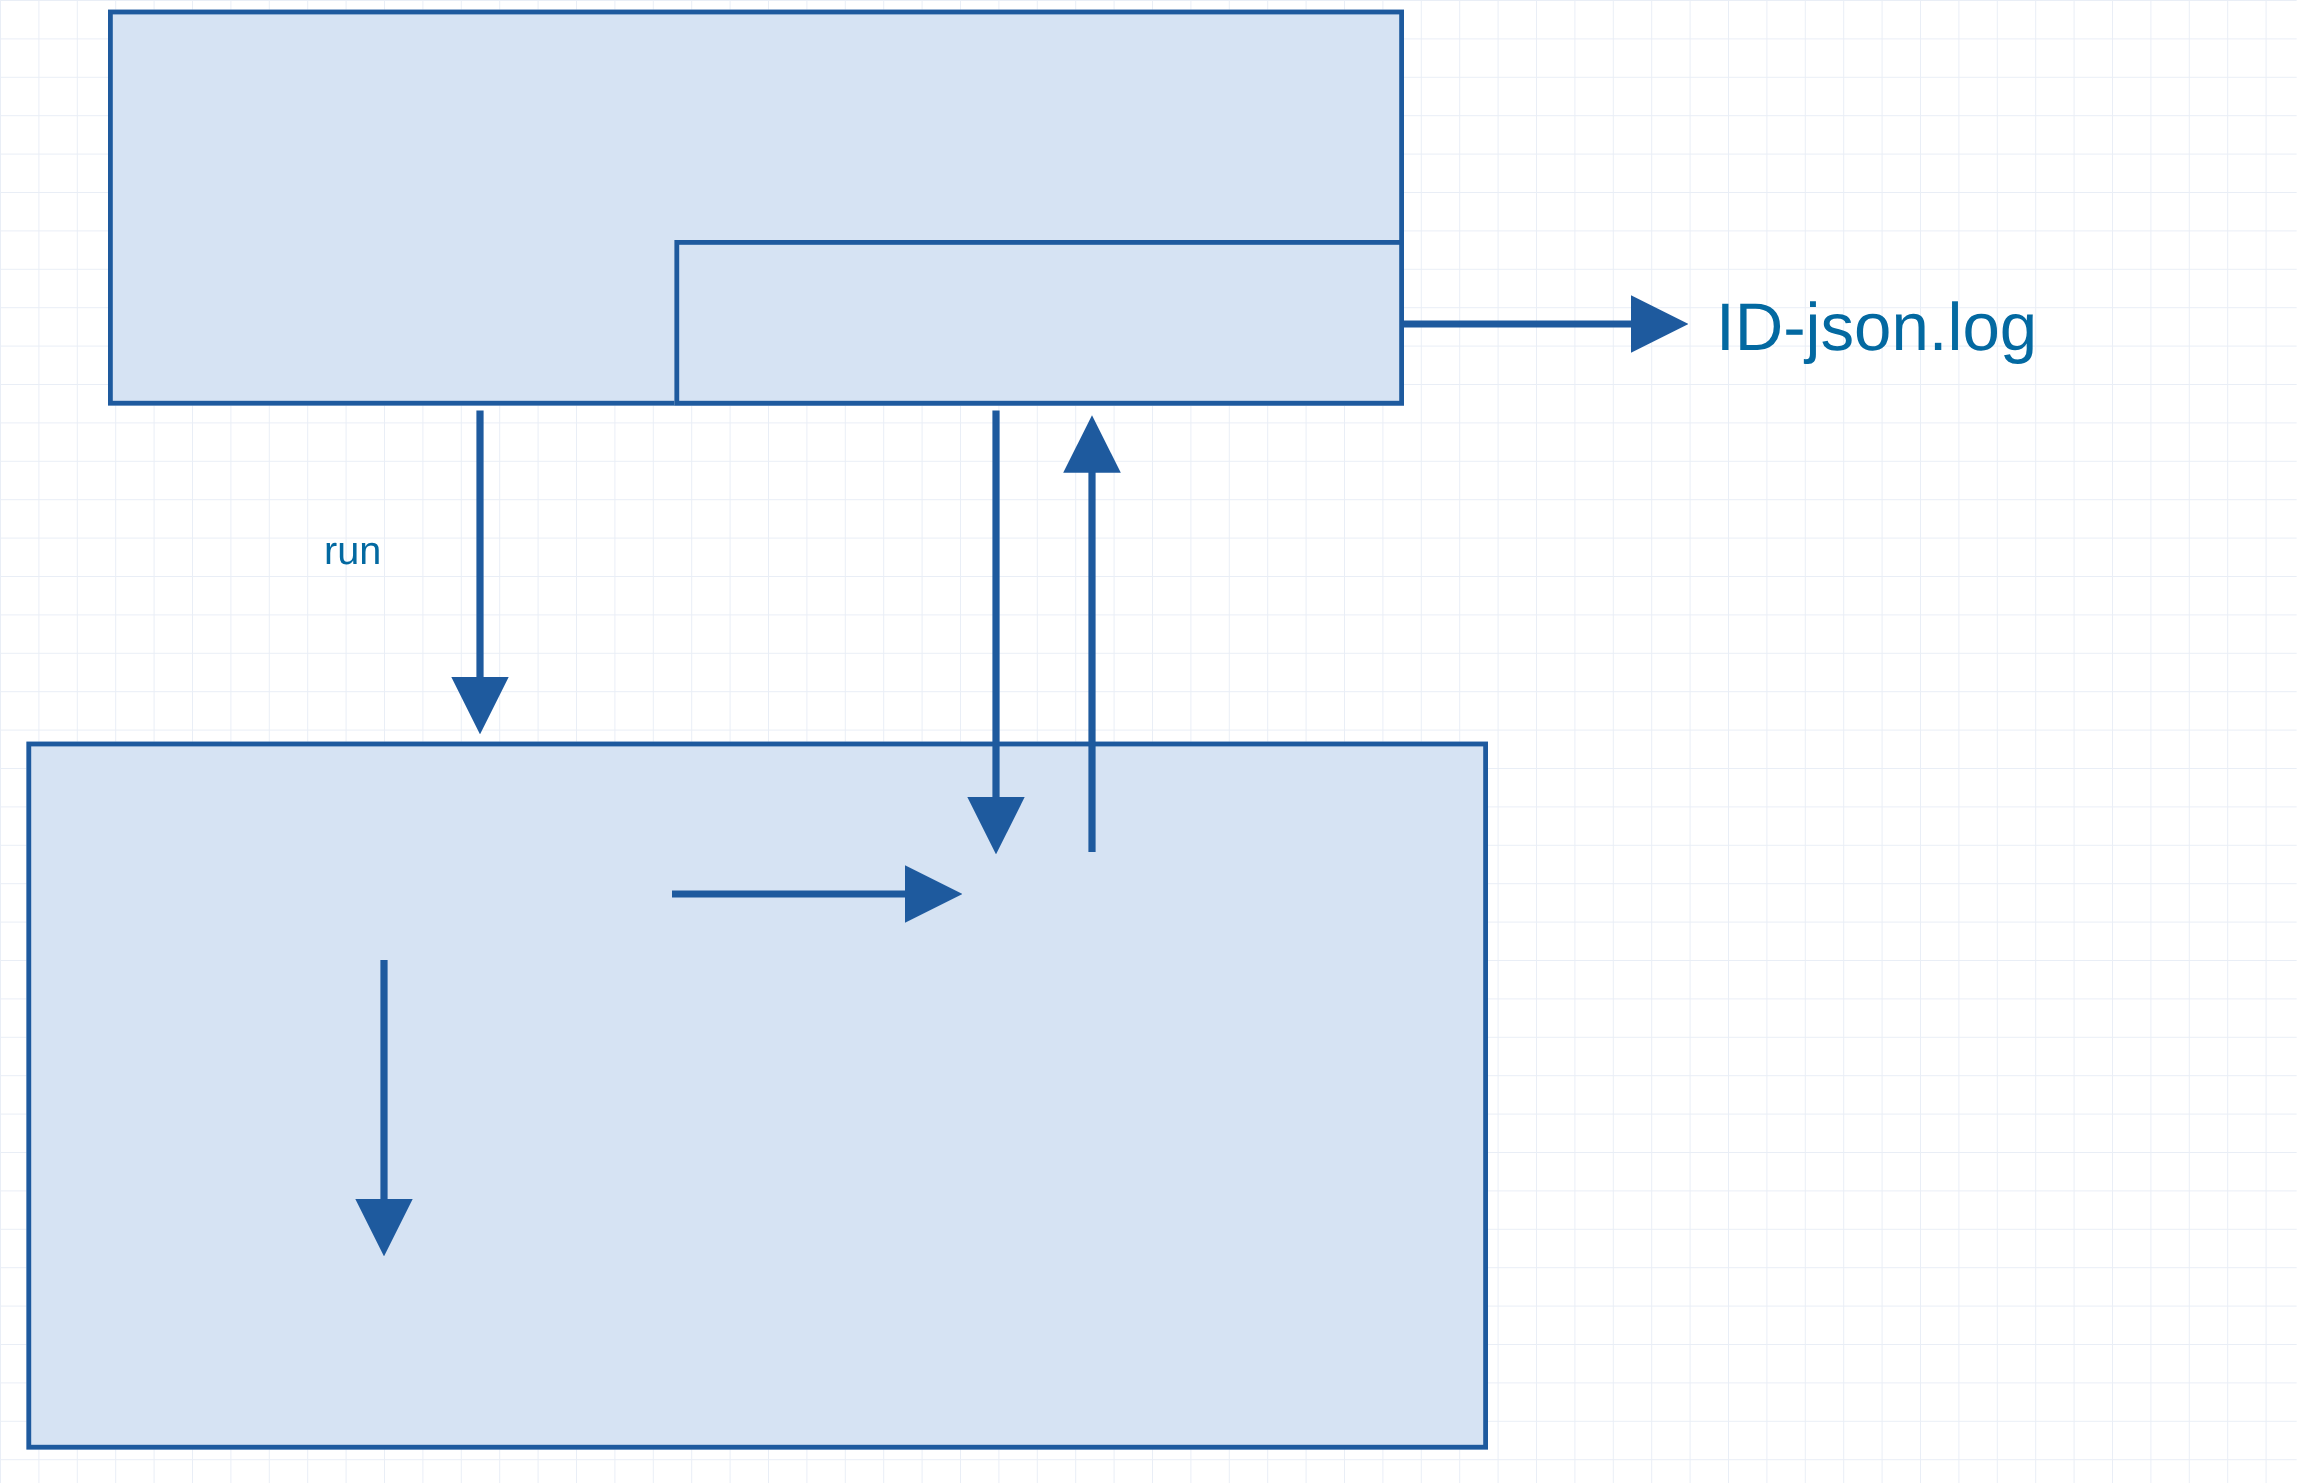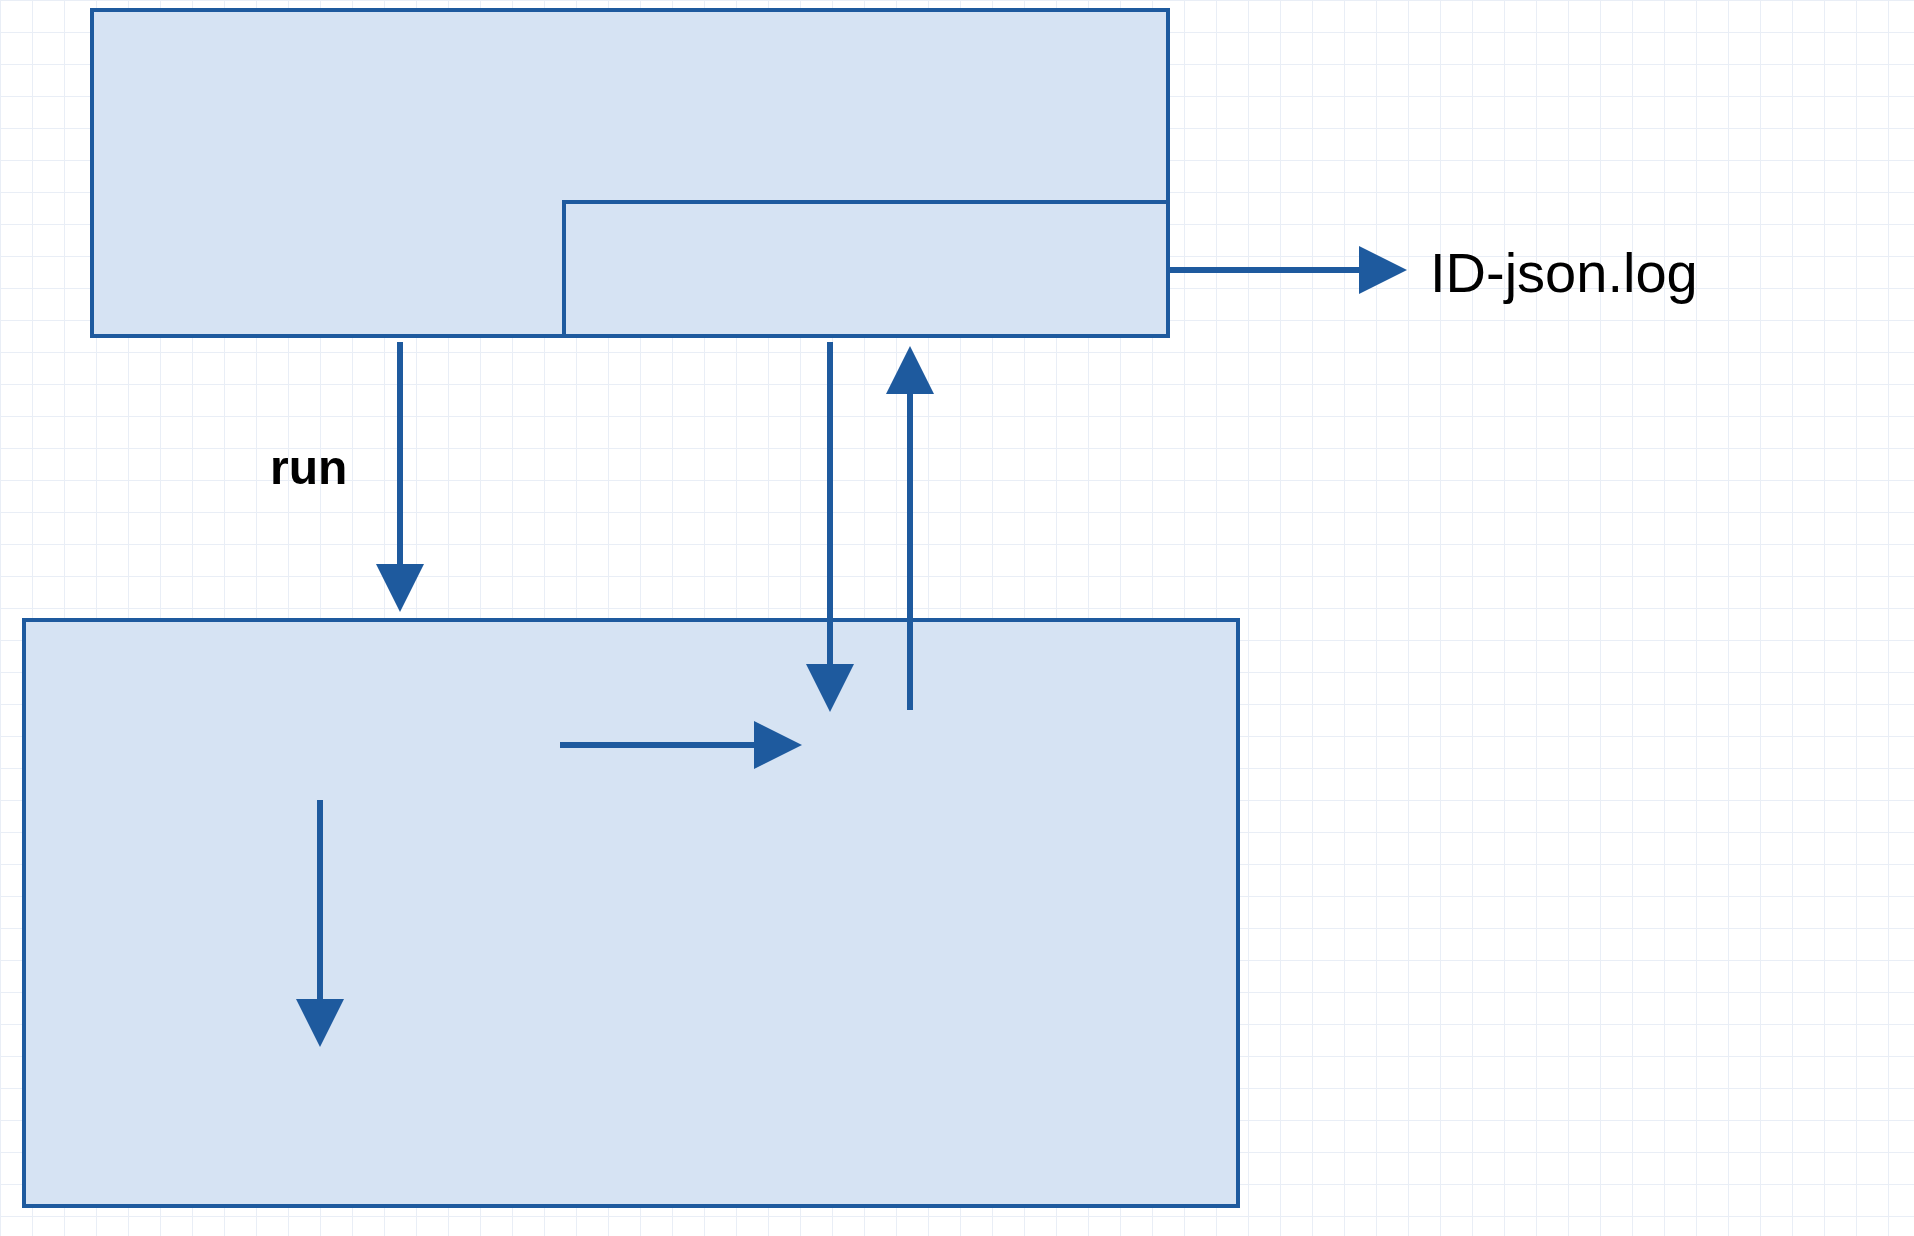--- a/index.html
+++ b/index.html
@@ -23,34 +23,34 @@
     z-index: 0;
   }
   .box {
     position: absolute;
     background: #d6e3f3;
     border: 4px solid #1e5a9e;
     box-sizing: border-box;
   }
   .label {
     position: absolute;
-    color: #000000;
+    color: #0369a1;
     white-space: nowrap;
   }
   svg.arrows {
     position: absolute;
     inset: 0;
     width: 1914px;
     height: 1236px;
     z-index: 5;
   }
   .fs-xl { font-size: 80px; font-weight: 400; }
   .fs-lg { font-size: 72px; font-weight: 400; }
   .fs-md { font-size: 56px; font-weight: 400; }
-  .fs-sm { font-size: 48px; font-weight: 700; }
+  .fs-sm { font-size: 33px; font-weight: 400; }
 </style>
 </head>
 <body>
 
 <div class="grid"></div>
 
 <div class="box" style="left:90px; top:8px; width:1080px; height:330px; z-index:1;"></div>
 <div class="label fs-xl" style="left:260px; top:60px;">Docker Daemon</div>
 
 <div class="box" style="left:562px; top:200px; width:608px; height:138px; z-index:2;"></div>

